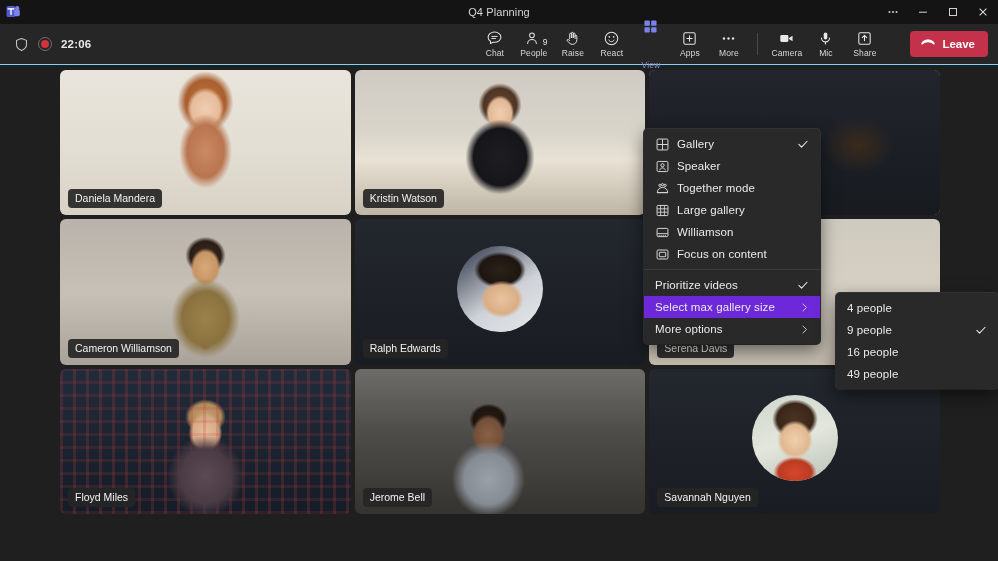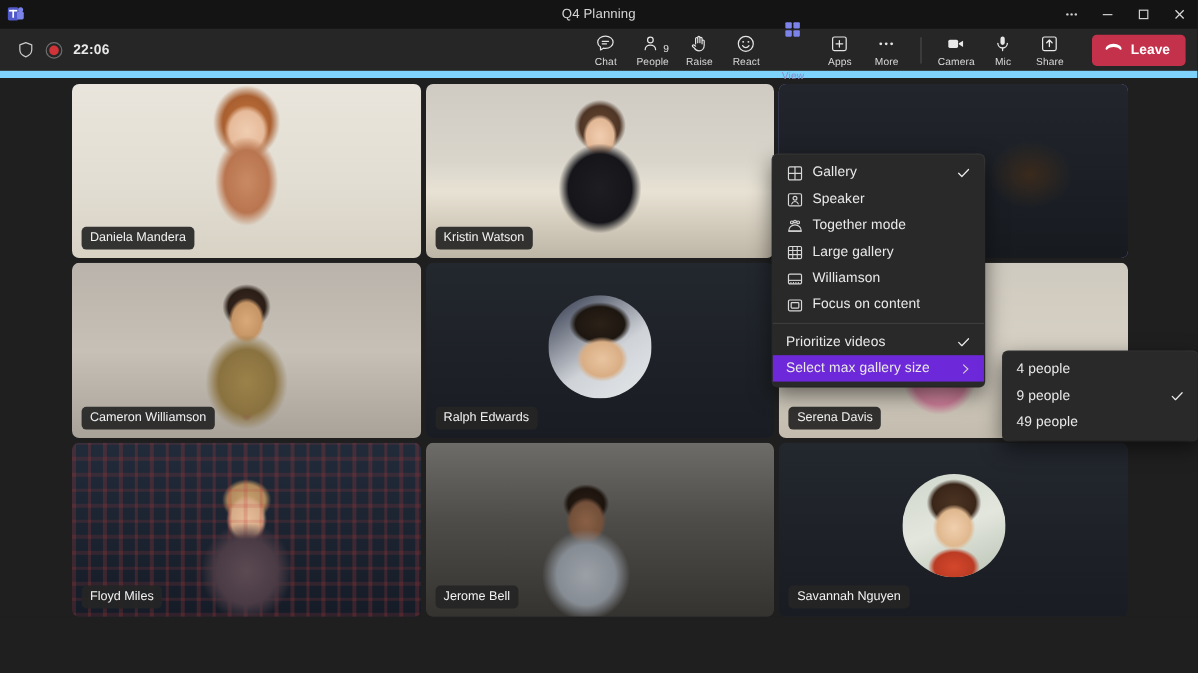--- a/index.html
+++ b/index.html
@@ -44,21 +44,21 @@
   }
   .tb-btn svg { display: block; }
 
   
   .toolbar {
     position: relative;
     height: 41px; flex: 0 0 41px;
     background: #262626;
     display: flex; align-items: center;
     padding: 0 10px 0 14px;
-    border-bottom: 6px solid #7dd3fc;
+    border-bottom: 1px solid #7dd3fc;
   }
   .left-status { display: flex; align-items: center; gap: 9px; }
   .shield-ic { width: 15px; height: 15px; display: block; }
   .rec-dot {
     width: 14px; height: 14px; border-radius: 50%;
     border: 1.5px solid #6e6e6e;
     display: flex; align-items: center; justify-content: center;
   }
   .rec-dot i { width: 8px; height: 8px; border-radius: 50%; background: #d13438; display:block; }
   .timer { font-size: 11.5px; color: #e8e8e8; font-weight: 600; letter-spacing: .2px; }
@@ -73,21 +73,21 @@
   }
   .tool .ic { height: 17px; display: flex; align-items: center; justify-content: center; position: relative; }
   .tool .lbl { font-size: 8.5px; color: #d8d8d8; line-height: 1; letter-spacing: .1px; }
   .tool.active .lbl { color: #8b8cc7; margin-top: 24px; }
   .tool .badge {
     font-size: 8.5px; color: #e4e4e4; position: absolute; right: -5px; bottom: 0px;
   }
   .divider { width: 1px; height: 22px; background: #4a4a4a; margin: 0 9px; }
   .right-tools { display: flex; align-items: center; }
   .leave-btn {
-    margin-left: 16px;
+    margin-left: 26px;
     background: #c4314b; color: #fff;
     height: 26px; border-radius: 4px;
     display: flex; align-items: center; gap: 6px;
     padding: 0 13px 0 10px;
     font-size: 11.5px; font-weight: 600;
   }
 
   
   .stage { position: relative; flex: 1; }
   .grid {
@@ -515,37 +515,49 @@
             </span>
           </div>
           <div class="mi plain hovered">
             <span class="mtxt">Select max gallery size</span>
             <span class="chev">
               <svg width="11" height="11" viewBox="0 0 14 14">
                 <path d="M5 2.6 9.6 7 5 11.4" fill="none" stroke="#cfcfcf" stroke-width="1.2" stroke-linecap="round" stroke-linejoin="round"></path>
               </svg>
             </span>
           </div>
+          <div class="mi plain">
+            <span class="mtxt">More options</span>
+            <span class="chev">
+              <svg width="11" height="11" viewBox="0 0 14 14">
+                <path d="M5 2.6 9.6 7 5 11.4" fill="none" stroke="#cfcfcf" stroke-width="1.2" stroke-linecap="round" stroke-linejoin="round"></path>
+              </svg>
+            </span>
+          </div>
         </div>
     </div>
 
     <div class="menu" id="submenu">
       <div id="submenu-items">
           <div class="mi plain sub-mi">
             <span class="mtxt">4 people</span>
             <span class="check"></span>
           </div>
           <div class="mi plain sub-mi">
             <span class="mtxt">9 people</span>
             <span class="check">
               <svg width="12" height="12" viewBox="0 0 14 14">
                 <path d="M2.2 7.4 5.3 10.6 11.8 3.8" fill="none" stroke="#ececec" stroke-width="1.2" stroke-linecap="round" stroke-linejoin="round"></path>
               </svg>
             </span>
           </div>
           <div class="mi plain sub-mi">
+            <span class="mtxt">16 people</span>
+            <span class="check"></span>
+          </div>
+          <div class="mi plain sub-mi">
             <span class="mtxt">49 people</span>
             <span class="check"></span>
           </div>
         </div>
     </div>
   </div>
 </div>
 
 </body></html>

